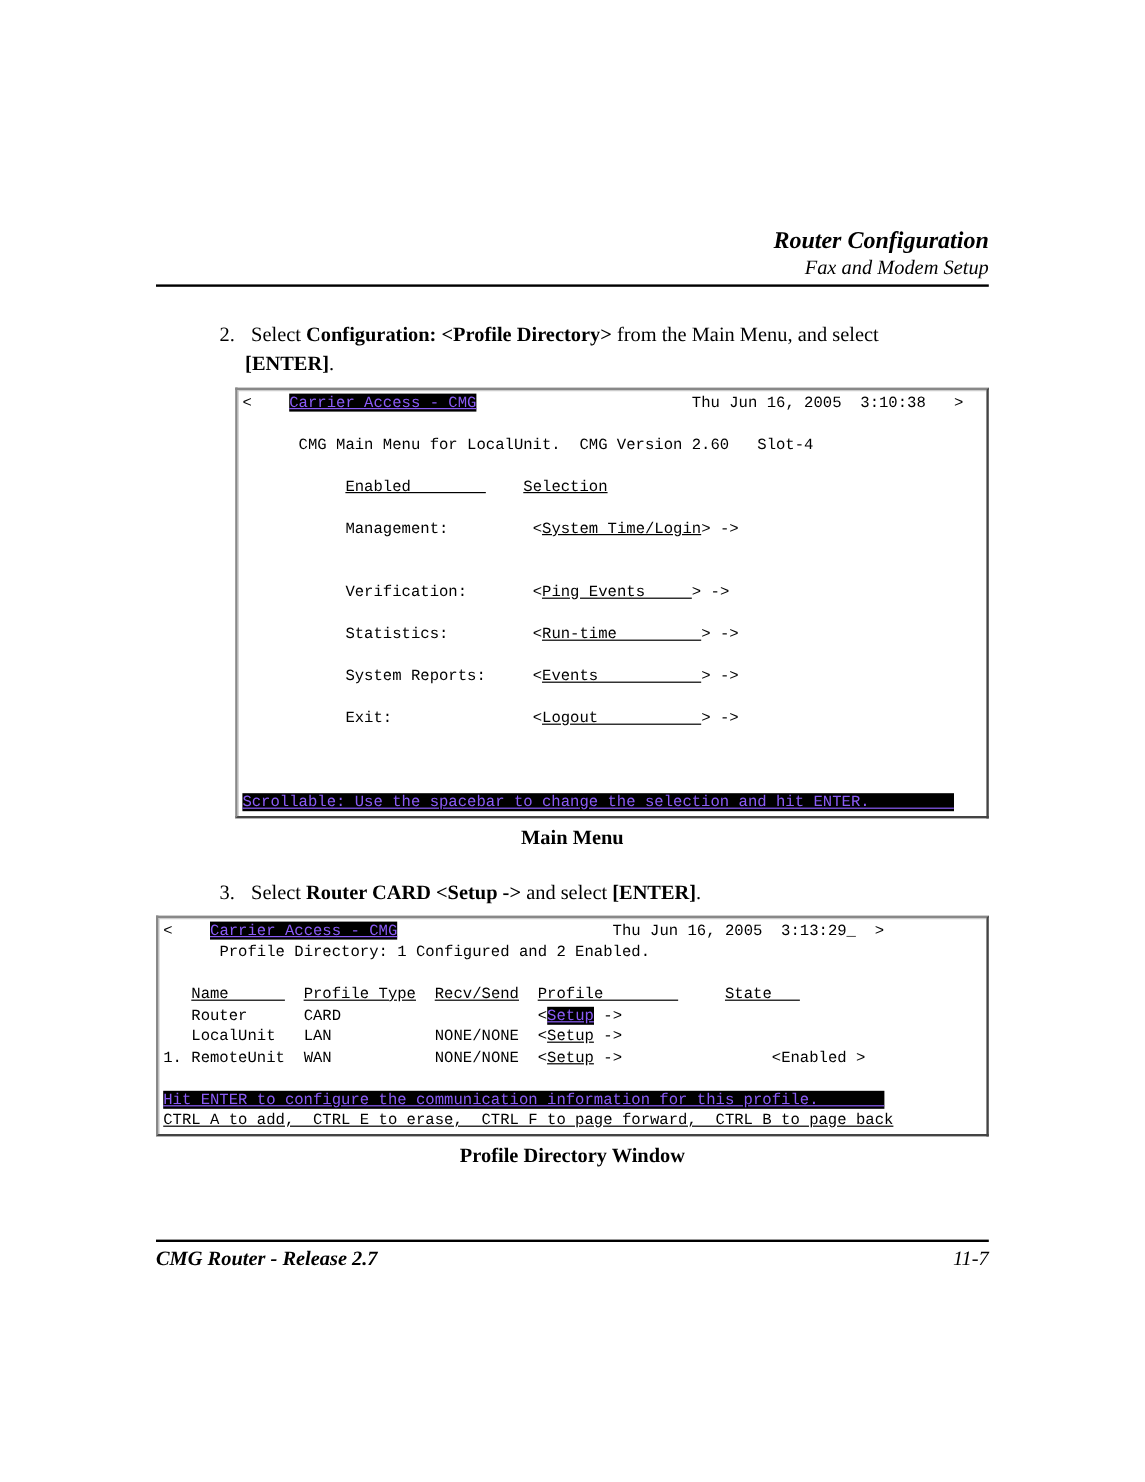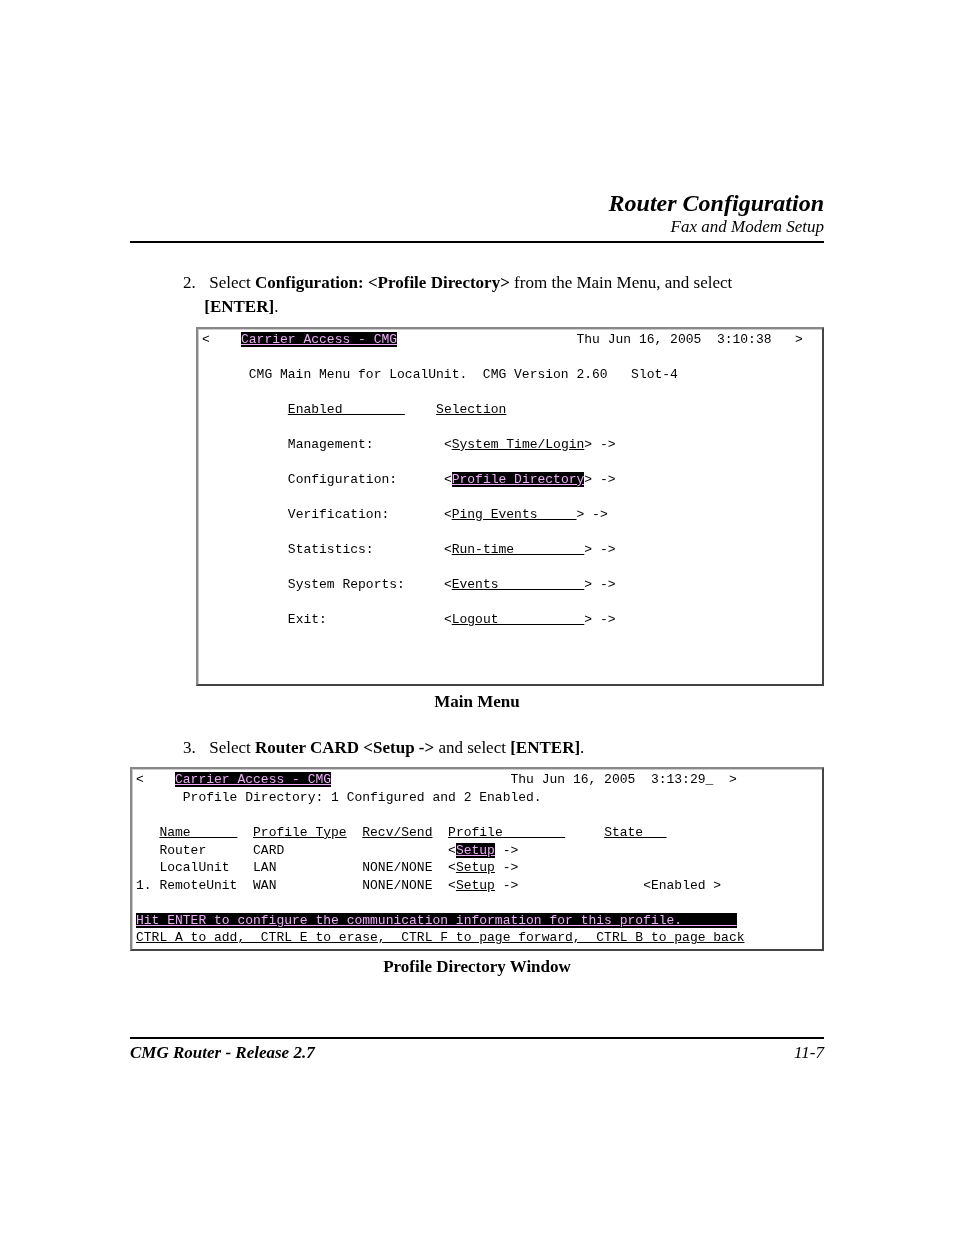--- a/index.html
+++ b/index.html
@@ -13,21 +13,21 @@
   .page {
     padding: 60px 130px 60px 130px;
   }
   .header {
     text-align: right;
     margin-top: 130px;
   }
   .header-title {
     font-style: italic;
     font-weight: bold;
-    font-size: 24px;
+    font-size: 20px;
   }
   .header-sub {
     font-style: italic;
     font-size: 17px;
   }
   .header-rule {
     border: none;
     border-top: 2px solid #000;
     margin: 4px 0 28px 0;
   }
@@ -51,21 +51,21 @@
     padding: 2px 4px;
     margin: 8px 0 6px 66px;
     box-shadow: inset 1px 1px 0 #ccc;
   }
   .terminal-wide {
     margin-left: 0;
   }
   .t-line { white-space: pre; }
   .inv {
     background: #000;
-    color: #f0abfc;
+    color: #8b5cf6;
   }
   .ul { text-decoration: underline; }
   .caption {
     text-align: center;
     font-weight: bold;
     font-size: 17px;
     margin: 4px 0 24px 0;
   }
   .footer-rule {
     border: none;
@@ -102,32 +102,32 @@
 
   <div class="terminal">
 <div class="t-line">&lt;    <span class="inv ul">Carrier Access - CMG</span>                       <span>Thu Jun 16, 2005  3:10:38</span>   &gt;</div>
 <div class="t-line">&nbsp;</div>
 <div class="t-line">      <span>CMG Main Menu for LocalUnit.  CMG Version 2.60   Slot-4</span></div>
 <div class="t-line">&nbsp;</div>
 <div class="t-line">           <span class="ul">Enabled        </span>    <span class="ul">Selection</span></div>
 <div class="t-line">&nbsp;</div>
 <div class="t-line">           <span>Management:     </span>    <span>&lt;</span><span class="ul">System Time/Login</span><span>&gt; -&gt;</span></div>
 <div class="t-line">&nbsp;</div>
-<div class="t-line">           <span>Configuration:  </span>    <span>&lt;</span><span class="inv ul">Profile Directory</span><span>&gt; -&gt;</span></div>
 <div class="t-line">&nbsp;</div>
 <div class="t-line">           <span>Verification:   </span>    <span>&lt;</span><span class="ul">Ping Events     </span><span>&gt; -&gt;</span></div>
 <div class="t-line">&nbsp;</div>
 <div class="t-line">           <span>Statistics:     </span>    <span>&lt;</span><span class="ul">Run-time         </span><span>&gt; -&gt;</span></div>
 <div class="t-line">&nbsp;</div>
 <div class="t-line">           <span>System Reports: </span>    <span>&lt;</span><span class="ul">Events           </span><span>&gt; -&gt;</span></div>
 <div class="t-line">&nbsp;</div>
 <div class="t-line">           <span>Exit:           </span>    <span>&lt;</span><span class="ul">Logout           </span><span>&gt; -&gt;</span></div>
 <div class="t-line">&nbsp;</div>
 <div class="t-line">&nbsp;</div>
 <div class="t-line">&nbsp;</div>
+<div class="t-line"><span class="inv ul">Scrollable: Use the spacebar to change the selection and hit ENTER.         </span></div>
   </div>
   <div class="caption">Main Menu</div>
 
   <div class="step">
     <span class="step-num">3.</span>
     <span>
       <span>Select </span><b>Router CARD &lt;Setup -&gt;</b><span> and select </span><b><span>[E</span><span class="smallcaps">NTER</span><span>]</span></b><span>.</span>
     </span>
   </div>
 

